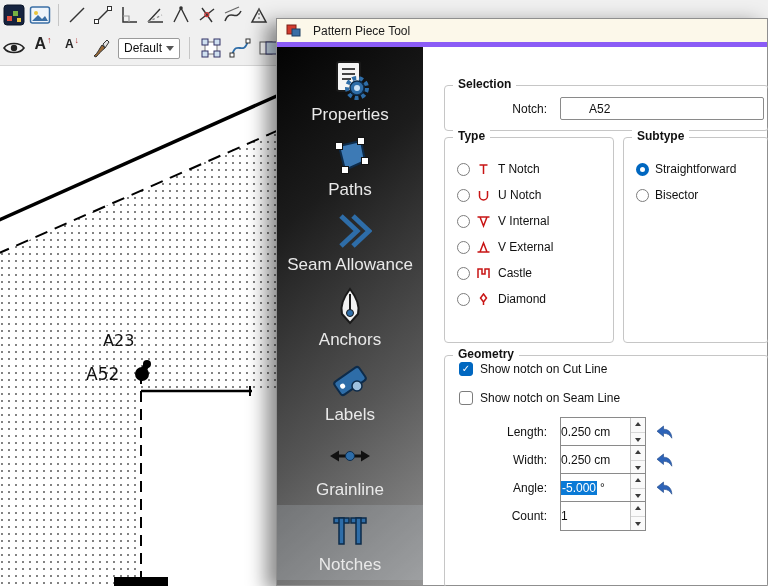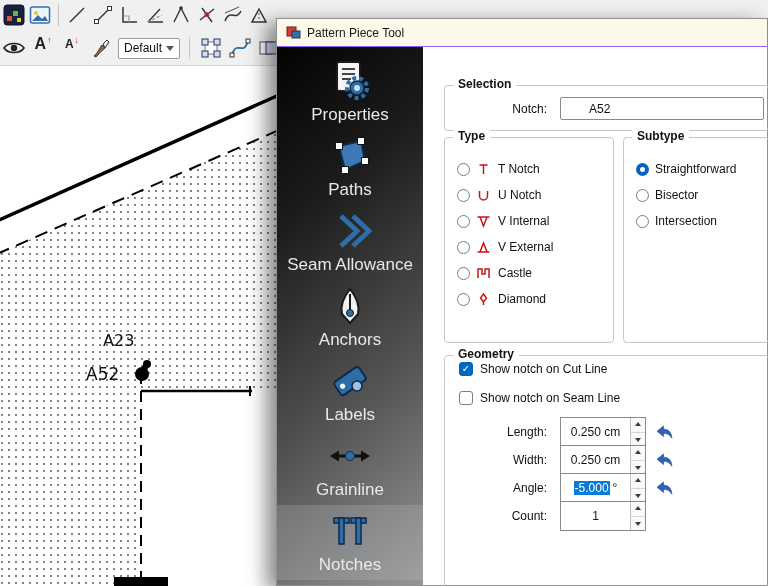--- a/index.html
+++ b/index.html
@@ -28,22 +28,22 @@
   .font-btn .arr { font-size:9px; line-height:9px; margin-left:1px; color:#b03030; }
   .combo-sm { width:62px; height:21px; background:#fff; border:1px solid #9a9a9a; border-radius:2px;
     display:flex; align-items:center; padding:0 5px; flex:0 0 auto; }
   .combo-sm .caret { margin-left:auto; width:0; height:0; border:4px solid transparent;
     border-top:5px solid #555; transform:translateY(2px); }
 
   
   .dialog { position:absolute; left:276px; top:18px; width:492px; height:568px; z-index:2;
     background:#fff; border:1px solid #8f8f8f;
     box-shadow:-10px 5px 18px rgba(0,0,0,.45); display:flex; flex-direction:column; }
-  .titlebar { height:28px; flex:0 0 auto; background:#fcf8ea; border-bottom:1px solid #8b5cf6;
-    display:flex; align-items:center; gap:6px; padding:0 9px; }
+  .titlebar { height:28px; flex:0 0 auto; background:#fcf8ea; border-bottom:5px solid #8b5cf6;
+    display:flex; align-items:center; gap:12px; padding:0 9px; }
   .titlebar .ttl { font-size:12px; color:#1a1a1a; }
   .dlg-body { flex:1; display:flex; min-height:0; }
 
   
   .sidebar { width:146px; flex:0 0 auto; padding-top:8px;
     background:linear-gradient(140deg,#030303 0%,#1c1c1c 28%,#555 65%,#969696 100%);
     display:flex; flex-direction:column; }
   .side-item { height:75px; display:flex; flex-direction:column; align-items:center;
     justify-content:center; gap:4px; }
   .side-item .lbl { font-size:17px; color:#e9e9e9; }
@@ -72,21 +72,21 @@
   .type-ico { width:16px; display:flex; align-items:center; flex:0 0 auto; }
 
   .cb-row { position:absolute; left:14px; display:flex; align-items:center; gap:7px; height:16px; }
   .cb { width:14px; height:14px; border:1px solid #7d7d7d; border-radius:3px; background:#fff;
     display:flex; align-items:center; justify-content:center; flex:0 0 auto; }
   .cb.on { background:#0067c0; border-color:#0067c0; }
   .cb.on::after { content:"✓"; color:#fff; font-size:10px; line-height:10px; }
 
   .field-row { position:absolute; left:0; right:0; height:24px; display:flex; align-items:center; }
   .spin { width:86px; height:30px; margin-left:5px; position:relative; background:#fff;
-    border:1px solid #8a8a8a; display:flex; align-items:center; justify-content:center;
+    border:1px solid #8a8a8a; display:flex; align-items:center; justify-content:flex-start;
     padding-right:15px; flex:0 0 auto; }
   .spin .arrows { position:absolute; right:0; top:0; bottom:0; width:15px;
     border-left:1px solid #c2c2c2; display:flex; flex-direction:column; }
   .spin .a { flex:1; background:#fafafa; display:flex; align-items:center; justify-content:center; }
   .spin .a.up { border-bottom:1px solid #d8d8d8; }
   .spin .a.up::after { content:""; border:3px solid transparent; border-bottom:4px solid #3a3a3a;
     transform:translateY(-2px); }
   .spin .a.dn::after { content:""; border:3px solid transparent; border-top:4px solid #3a3a3a;
     transform:translateY(2px); }
   .hl { background:#0a7ad6; color:#fff; padding:0 1px; }
@@ -404,24 +404,20 @@
         <span class="gb-title">Subtype</span>
         <div class="opt-col">
           <div class="radio-row">
             <span class="radio on"></span>
             <span>Straightforward</span>
           </div>
           <div class="radio-row">
             <span class="radio"></span>
             <span>Bisector</span>
           </div>
-          <div class="radio-row">
-            <span class="radio"></span>
-            <span>Intersection</span>
-          </div>
         </div>
       </div>
 
       <div class="gb gb-geometry">
         <span class="gb-title">Geometry</span>
 
         <div class="cb-row" style="top:5px;">
           <span class="cb on"></span>
           <span>Show notch on Cut Line</span>
         </div>

